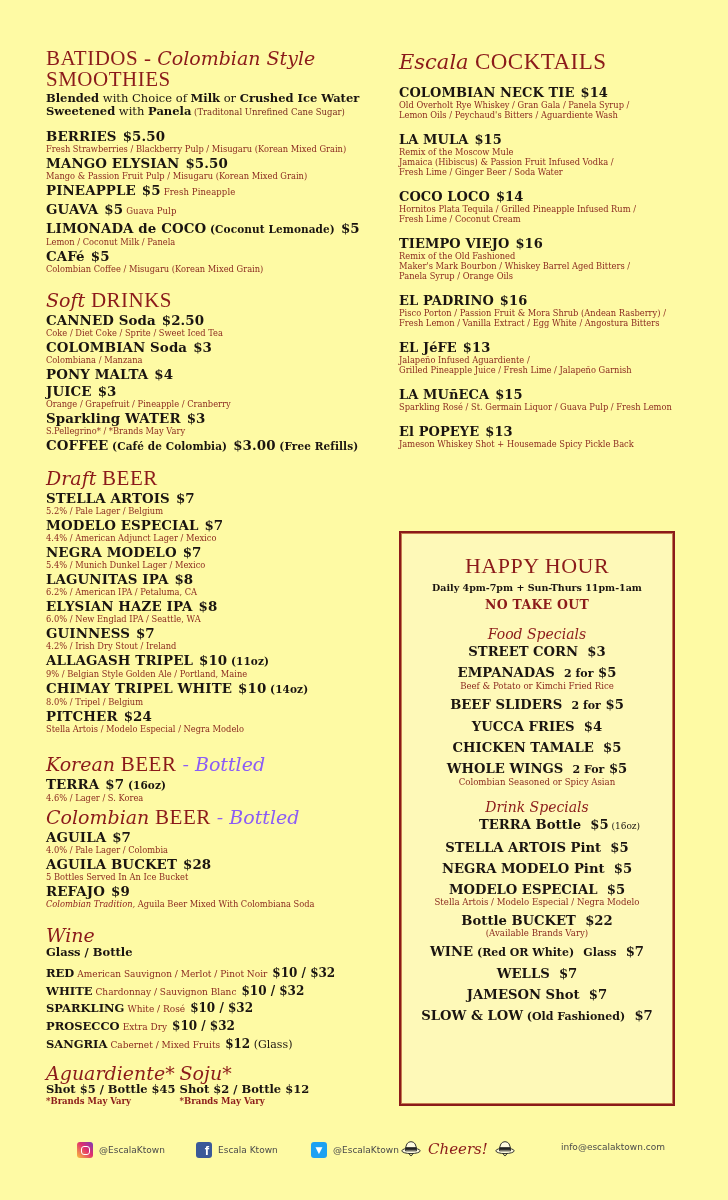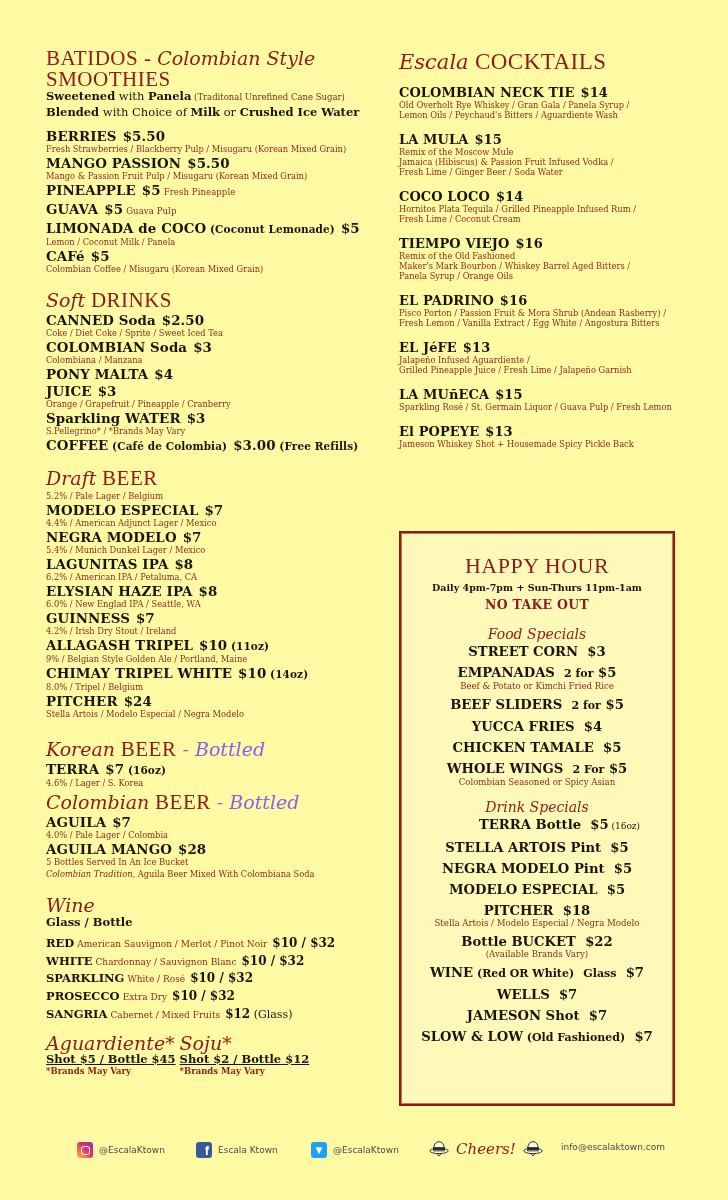--- a/index.html
+++ b/index.html
@@ -26,21 +26,21 @@
 
   .section { margin-bottom: 14px; }
 
   .wine-row { font-size: 11.5px; font-weight: bold; line-height: 16.7px; white-space: nowrap; }
   .wine-row .wdesc { font-size: 9px; font-weight: normal; color: #8b2a20; margin: 0 3px; }
   .wine-row .wprice { font-size: 12px; margin-left: 2px; }
   .wine-row .wnote { font-weight: normal; font-size: 11px; }
 
   .spirit-wrap { display: flex; gap: 4px; margin-top: 10px; }
   .spirit .sec-title { font-size: 19px; }
-  .spirit .line { font-size: 11.5px; font-weight: bold; line-height: 13px; white-space: nowrap; text-decoration: underline; }
+  .spirit .line { font-size: 11.5px; font-weight: bold; line-height: 13px; white-space: nowrap; }
   .spirit .vary { font-size: 8.5px; font-weight: bold; color: #8b1a1a; }
 
   .ck-item { margin-bottom: 12px; }
   .ck-item .name { font-size: 13px; }
   .ck-item .desc { font-size: 8.3px; line-height: 10px; }
 
   .hh-box { position: absolute; left: 399px; top: 531px; width: 276px; height: 575px; border: 2px solid #8b1a1a; background: #fef9b8; text-align: center; box-shadow: inset 0 0 0 1px #c57a50; }
   .hh-title { font-family: "Liberation Serif", serif; color: #8b1a1a; font-size: 22px; margin-top: 20px; letter-spacing: 0.5px; }
   .hh-hours { font-size: 9.5px; font-weight: bold; margin-top: 3px; }
   .hh-notake { font-size: 12.5px; font-weight: bold; color: #8b1a1a; margin-top: 4px; letter-spacing: 0.3px; }
@@ -50,46 +50,46 @@
   .hh-item .smaller { font-size: 9px; font-weight: normal; }
   .hh-desc { font-size: 8.6px; color: #8b2a20; line-height: 10px; }
 
   .footer { position: absolute; top: 1138px; left: 0; width: 728px; height: 30px; font-family: "DejaVu Sans", "Liberation Sans", sans-serif; font-size: 9px; color: #4a4a4a; }
   .f-item { position: absolute; top: 4px; display: flex; align-items: center; gap: 6px; justify-content: space-between; }
   .ico { width: 16px; height: 16px; border-radius: 3px; display: inline-flex; align-items: center; justify-content: center; color: #fff; font-weight: bold; font-size: 11px; }
   .ico.ig { background: linear-gradient(45deg, #f9c13c, #e1306c 55%, #7a3ab8); }
   .ico.ig span { width: 9px; height: 9px; border: 1.5px solid #fff; border-radius: 3px; display: block; position: relative; }
   .ico.fb { background: #3b5998; font-family: "Liberation Sans", sans-serif; font-size: 13px; align-items: flex-end; justify-content: flex-end; padding-right: 3px; }
   .ico.tw { background: #1da1f2; font-size: 9px; }
-  .cheers { position: absolute; left: 428px; top: 1138px; display: flex; align-items: center; gap: 6px; }
+  .cheers { position: absolute; left: 400px; top: 1138px; display: flex; align-items: center; gap: 6px; }
   .cheers .txt { font-family: "DejaVu Serif", serif; font-style: italic; color: #8b1a1a; font-size: 15px; }
   .hat { width: 22px; height: 22px; }
 </style>
 </head>
 <body>
 
 <div class="col left">
 
   <div class="section" style="margin-bottom:16px;">
     <div class="sec-title">
       <span>BATIDOS</span><span> - </span><span class="script">Colombian Style</span><span> SMOOTHIES</span>
     </div>
+    <div class="sub-bold" style="margin-top:2px;">
+      <span>Blended</span><span class="light"> with Choice of </span><span>Milk</span><span class="light"> or </span><span>Crushed Ice Water</span>
+    </div>
     <div class="sub-bold">
       <span>Sweetened</span><span class="light"> with </span><span>Panela</span><span class="tiny"> (Traditonal Unrefined Cane Sugar)</span>
     </div>
-    <div class="sub-bold" style="margin-top:2px;">
-      <span>Blended</span><span class="light"> with Choice of </span><span>Milk</span><span class="light"> or </span><span>Crushed Ice Water</span>
-    </div>
     <div style="height:8px"></div>
     <div class="item">
         <div class="name"><span>BERRIES</span><span class="price">$5.50</span></div>
         <div class="desc">Fresh Strawberries / Blackberry Pulp / Misugaru (Korean Mixed Grain)</div>
       </div>
     <div class="item">
-        <div class="name"><span>MANGO PASSION</span><span class="price">$5.50</span></div>
+        <div class="name"><span>MANGO ELYSIAN</span><span class="price">$5.50</span></div>
         <div class="desc">Mango &amp; Passion Fruit Pulp / Misugaru (Korean Mixed Grain)</div>
       </div>
     <div class="item">
         <div class="name"><span>PINEAPPLE</span><span class="price">$5</span><span class="inline-desc">Fresh Pineapple</span></div>
       </div>
     <div class="item">
         <div class="name"><span>GUAVA</span><span class="price">$5</span><span class="inline-desc">Guava Pulp</span></div>
       </div>
     <div class="item">
         <div class="name"><span>LIMONADA de COCO</span><span class="note"> (Coconut Lemonade)</span><span class="price">$5</span></div>
@@ -123,20 +123,21 @@
         <div class="desc">S.Pellegrino* / *Brands May Vary</div>
       </div>
     <div class="item">
         <div class="name"><span>COFFEE</span><span class="note"> (Café de Colombia)</span><span class="price">$3.00</span><span class="note"> (Free Refills)</span></div>
       </div>
   </div>
 
   <div class="section" style="margin-bottom:20px;">
     <div class="sec-title"><span class="script">Draft</span><span> BEER</span></div>
     <div class="item">
+        <div class="name"><span>STELLA ARTOIS</span><span class="price">$7</span></div>
         <div class="desc">5.2% / Pale Lager / Belgium</div>
       </div>
     <div class="item">
         <div class="name"><span>MODELO ESPECIAL</span><span class="price">$7</span></div>
         <div class="desc">4.4% / American Adjunct Lager / Mexico</div>
       </div>
     <div class="item">
         <div class="name"><span>NEGRA MODELO</span><span class="price">$7</span></div>
         <div class="desc">5.4% / Munich Dunkel Lager / Mexico</div>
       </div>
@@ -174,24 +175,25 @@
       </div>
   </div>
 
   <div class="section" style="margin-bottom:16px;">
     <div class="sec-title"><span class="script">Colombian</span><span> BEER</span><span class="script dark"> - Bottled</span></div>
     <div class="item">
         <div class="name"><span>AGUILA</span><span class="price">$7</span></div>
         <div class="desc">4.0% / Pale Lager / Colombia</div>
       </div>
     <div class="item">
-        <div class="name"><span>AGUILA MANGO</span><span class="price">$28</span></div>
+        <div class="name"><span>AGUILA BUCKET</span><span class="price">$28</span></div>
         <div class="desc">5 Bottles Served In An Ice Bucket</div>
       </div>
     <div class="item">
+        <div class="name"><span>REFAJO</span><span class="price">$9</span></div>
         <div class="desc"><i>Colombian Tradition,</i><span> Aguila Beer Mixed With Colombiana Soda</span></div>
       </div>
   </div>
 
   <div>
     <div class="sec-title"><span class="script">Wine</span></div>
     <div class="sub-bold" style="margin-bottom:6px;">Glass / Bottle</div>
     <div class="wine-row"><span>RED</span><span class="wdesc">American Sauvignon / Merlot / Pinot Noir</span><span class="wprice">$10 / $32</span></div>
     <div class="wine-row"><span>WHITE</span><span class="wdesc">Chardonnay / Sauvignon Blanc</span><span class="wprice">$10 / $32</span></div>
     <div class="wine-row"><span>SPARKLING</span><span class="wdesc">White / Rosé</span><span class="wprice">$10 / $32</span></div>
@@ -270,21 +272,20 @@
   <div class="hh-item"><span>YUCCA FRIES</span>&nbsp; <span>$4</span></div>
   <div class="hh-item"><span>CHICKEN TAMALE</span>&nbsp; <span>$5</span></div>
   <div class="hh-item"><span>WHOLE WINGS</span>&nbsp; <span class="small">2 For</span> <span>$5</span></div>
   <div class="hh-desc">Colombian Seasoned  or  Spicy Asian</div>
 
   <div class="hh-sub" style="margin-top:12px;">Drink Specials</div>
   <div class="hh-item" style="margin-top:2px;padding-left:45px;"><span>TERRA Bottle</span>&nbsp; <span>$5</span><span class="smaller"> (16oz)</span></div>
   <div class="hh-item"><span>STELLA ARTOIS Pint</span>&nbsp; <span>$5</span></div>
   <div class="hh-item"><span>NEGRA MODELO Pint</span>&nbsp; <span>$5</span></div>
   <div class="hh-item"><span>MODELO ESPECIAL</span>&nbsp; <span>$5</span></div>
-  <div class="hh-item"><span>PITCHER</span>&nbsp; <span>$18</span></div>
   <div class="hh-desc">Stella Artois / Modelo Especial / Negra Modelo</div>
   <div class="hh-item"><span>Bottle BUCKET</span>&nbsp; <span>$22</span></div>
   <div class="hh-desc">(Available Brands Vary)</div>
   <div class="hh-item"><span>WINE</span><span class="small"> (Red OR White)</span>&nbsp; <span class="small">Glass</span>&nbsp; <span>$7</span></div>
   <div class="hh-item"><span>WELLS</span>&nbsp; <span>$7</span></div>
   <div class="hh-item"><span>JAMESON Shot</span>&nbsp; <span>$7</span></div>
   <div class="hh-item"><span>SLOW &amp; LOW</span><span class="small"> (Old Fashioned)</span>&nbsp; <span>$7</span></div>
 </div>
 
 <div class="footer">

